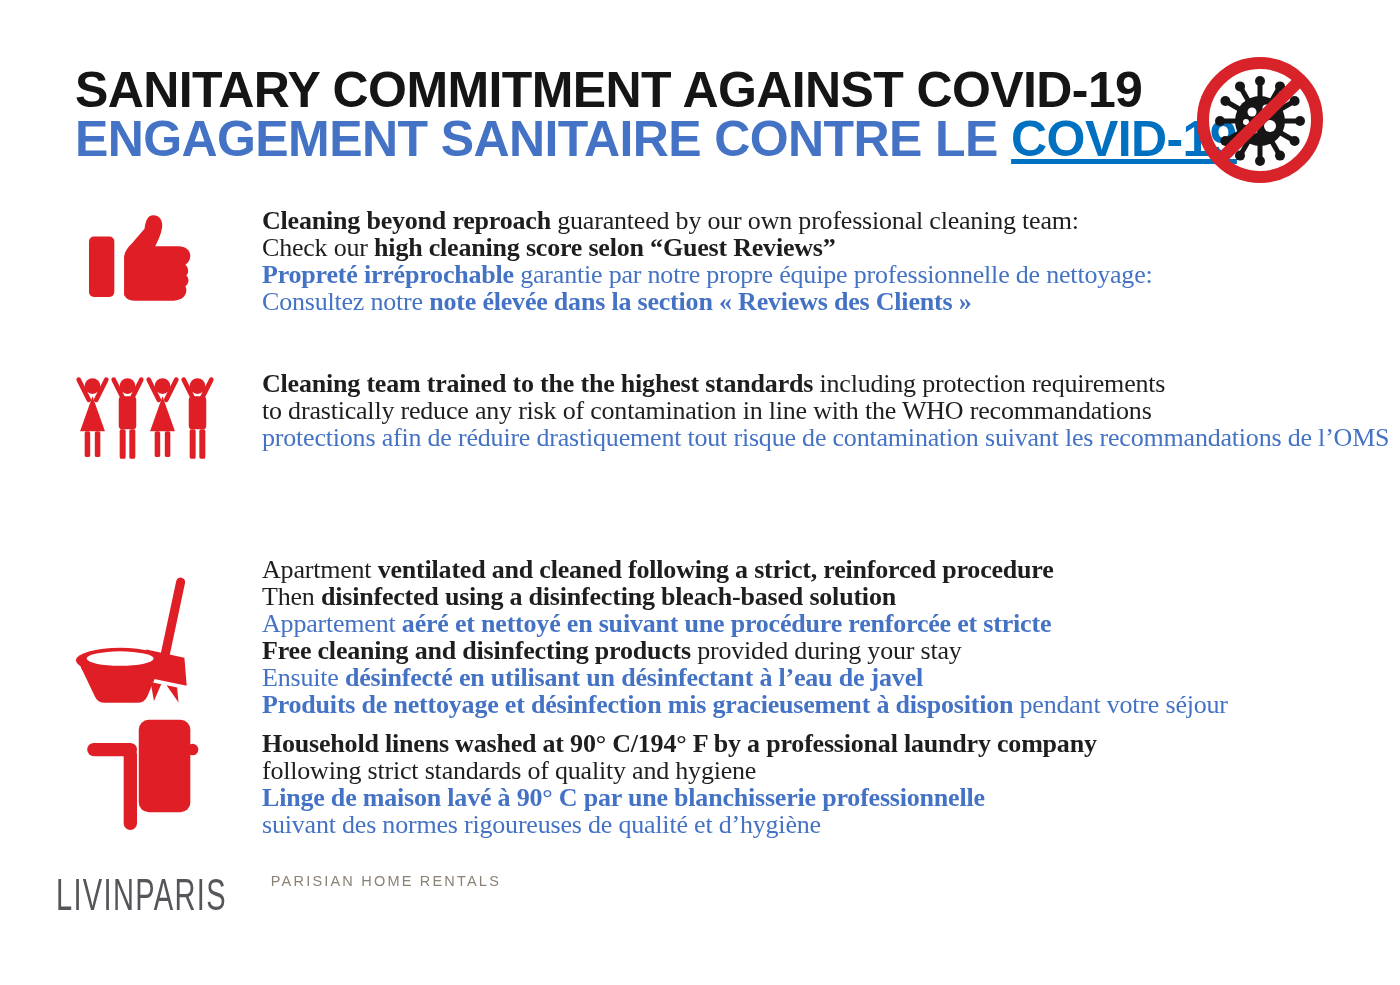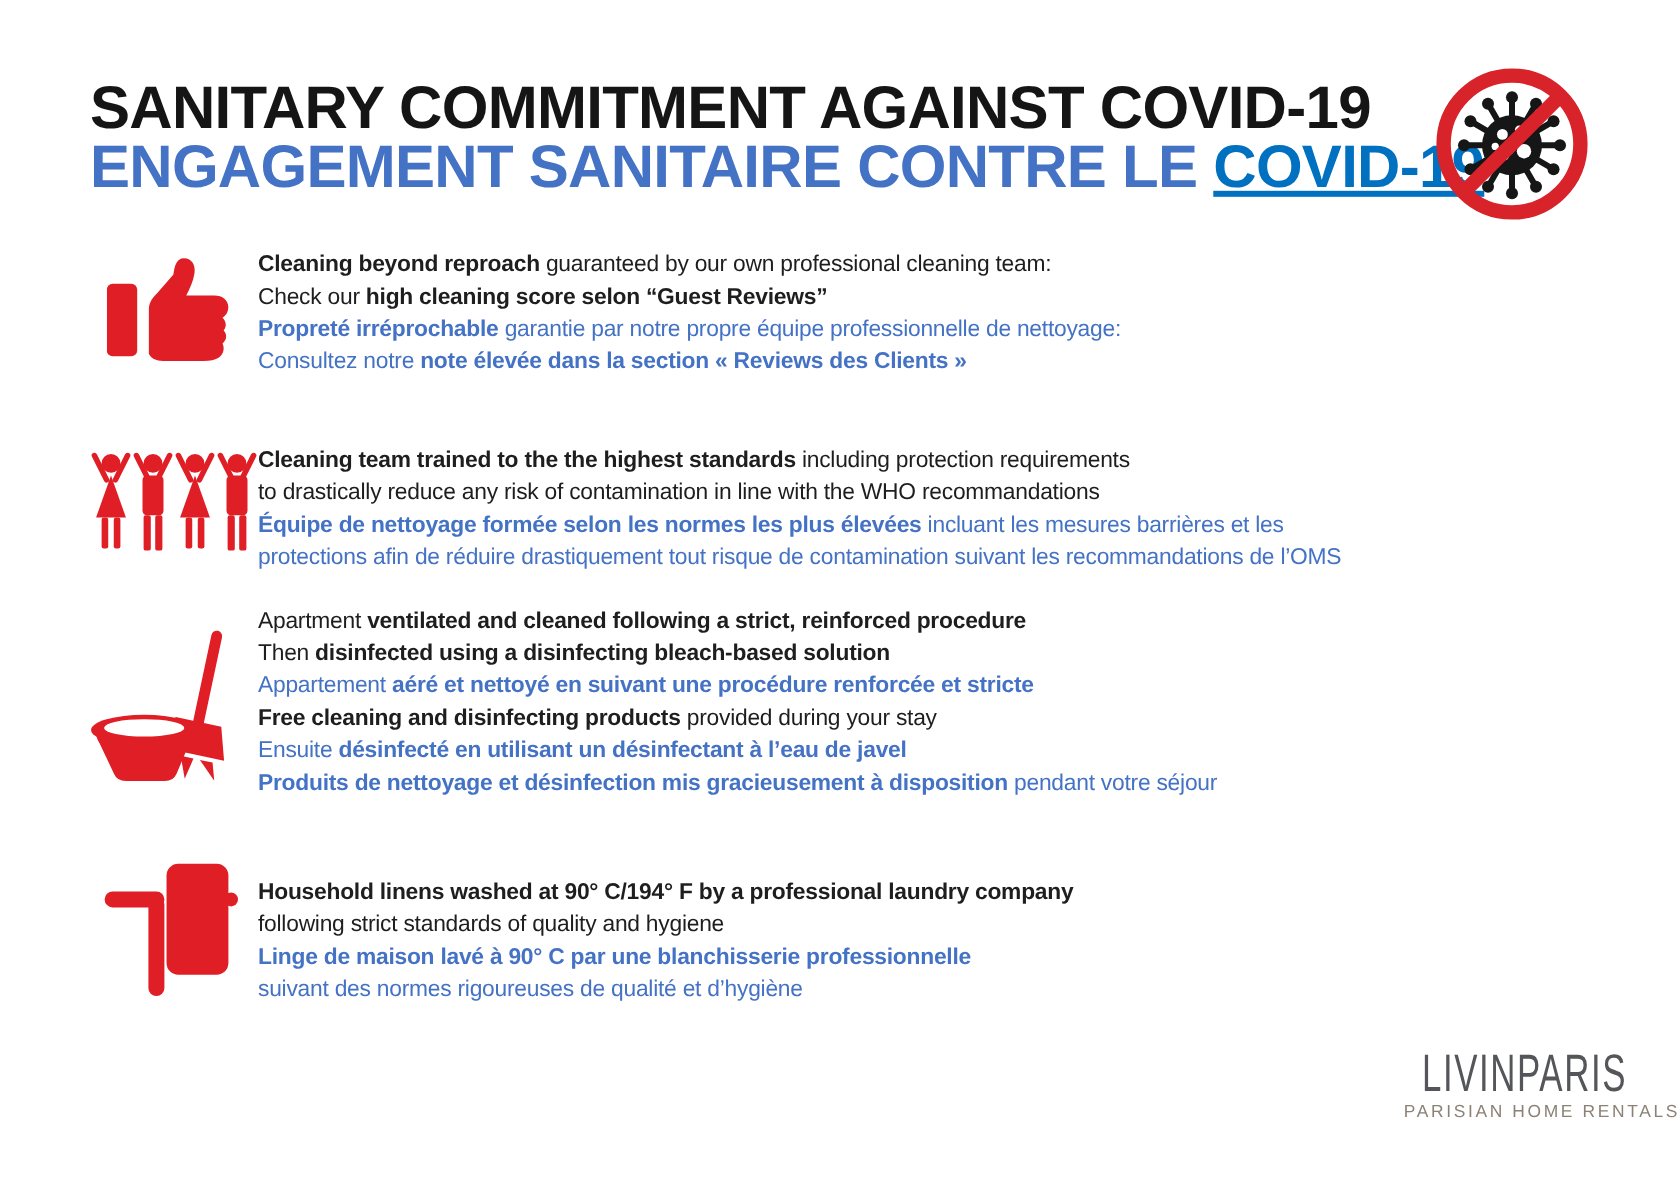--- a/index.html
+++ b/index.html
@@ -16,36 +16,36 @@
   .title{font-size:50px;font-weight:700;letter-spacing:-0.6px;line-height:49px;
          color:var(--ink);white-space:nowrap;}
   .title.fr{color:var(--blue);}
   .title .covid{color:var(--covid-blue);text-decoration:underline;}
 
   
   .no-virus{position:absolute;left:1194px;top:54px;width:132px;height:132px;}
 
   
   .row{position:absolute;left:75px;display:flex;align-items:flex-start;}
-  .row1{top:207px}.row2{top:370px}.row3{top:504px}.row4{top:730px}
+  .row1{top:207px}.row2{top:370px}.row3{top:556px}.row4{top:730px}
   .icon-cell{width:140px;flex:none;display:flex;justify-content:center;color:var(--red);}
   .row1 .icon-cell{margin-top:3px}
   .row2 .icon-cell{margin-top:2px}
   .row3 .icon-cell{margin-top:17px}
   .row4 .icon-cell{margin-top:-12px}
-  .text-cell{font-size:19px;line-height:27px;white-space:nowrap;
-             letter-spacing:-0.2px;}
+  .text-cell{margin-left:47px;font-size:26px;line-height:27px;white-space:nowrap;
+             letter-spacing:-0.2px;font-family:Liberation Serif, serif;}
   .line{height:27px;}
   .line.en{color:#1e1e1e;}
   .line.fr{color:var(--blue);}
   .seg-b{font-weight:700;}
 
   
-  .footer{position:absolute;left:0;right:0;top:872px;display:flex;flex-direction:column;
-          align-items:flex-end;}
+  .footer{position:absolute;left:0;right:0;top:872px;display:flex;
+          align-items:flex-start;padding-left:12px;}
   .logo{font-size:44px;line-height:46px;color:var(--logo-gray);letter-spacing:2px;
         transform:scaleX(0.66);transform-origin:50% 50%;font-weight:400;}
   .tagline{font-size:14.5px;letter-spacing:2.2px;color:var(--taupe);margin-top:1px;}
 
   svg{display:block;}
 </style>
 </head>
 <body style="--red: #E01E26; --blue: #4472C4; --covid-blue: #0070C0; --ink: #151515; --logo-gray: #55565A; --taupe: #8B8175;">
 
 <div class="page">
@@ -162,21 +162,20 @@
           </g>
           <rect x="123.5" y="22" width="19" height="36" rx="4"></rect>
           <rect x="124.5" y="58" width="6.5" height="32" rx="2"></rect>
             <rect x="135" y="58" width="6.5" height="32" rx="2"></rect>
         </g>
       </svg>
     </div>
     <div class="text-cell">
         <div class="line en"><span class="seg seg-b">Cleaning team trained to the the highest standards</span><span class="seg"> including protection requirements</span></div>
         <div class="line en"><span class="seg">to drastically reduce any risk of contamination in line with the WHO recommandations</span></div>
-        <div class="line fr"><span class="seg seg-b">Équipe de nettoyage formée selon les normes les plus élevées</span><span class="seg"> incluant les mesures barrières et les</span></div>
         <div class="line fr"><span class="seg">protections afin de réduire drastiquement tout risque de contamination suivant les recommandations de l’OMS</span></div>
       </div>
   </section>
 
   <section class="row row3">
     <div class="icon-cell">
       <svg width="148" height="135" viewBox="0 0 155 142" fill="currentColor">
 
         <g transform="rotate(12 105 60)">
           <rect x="100.5" y="0" width="10" height="92" rx="5"></rect>

